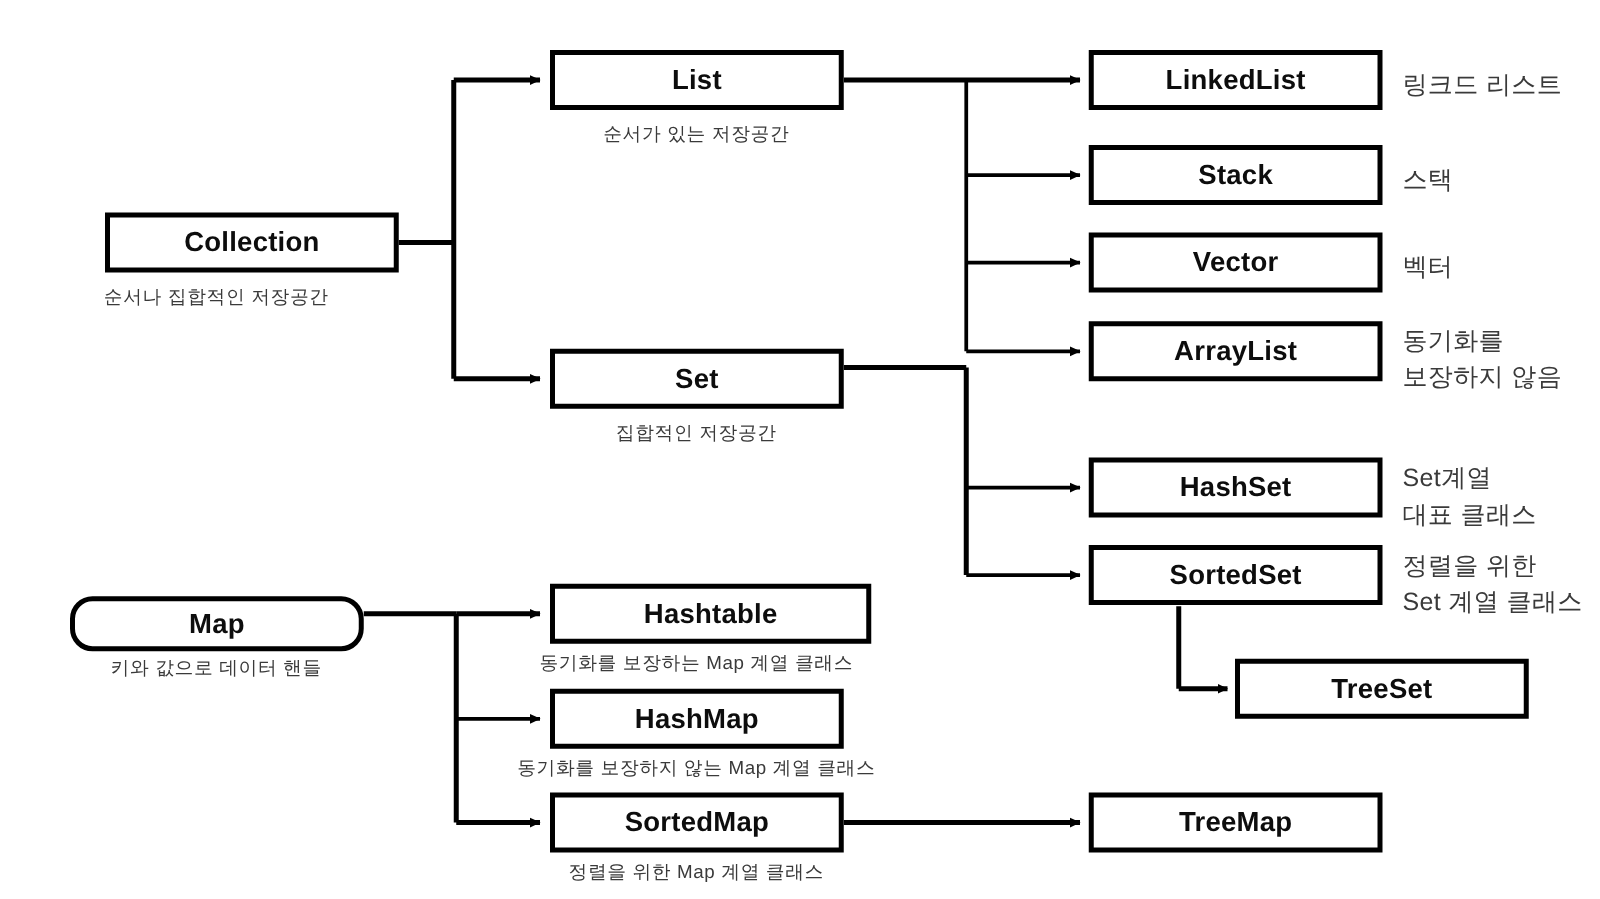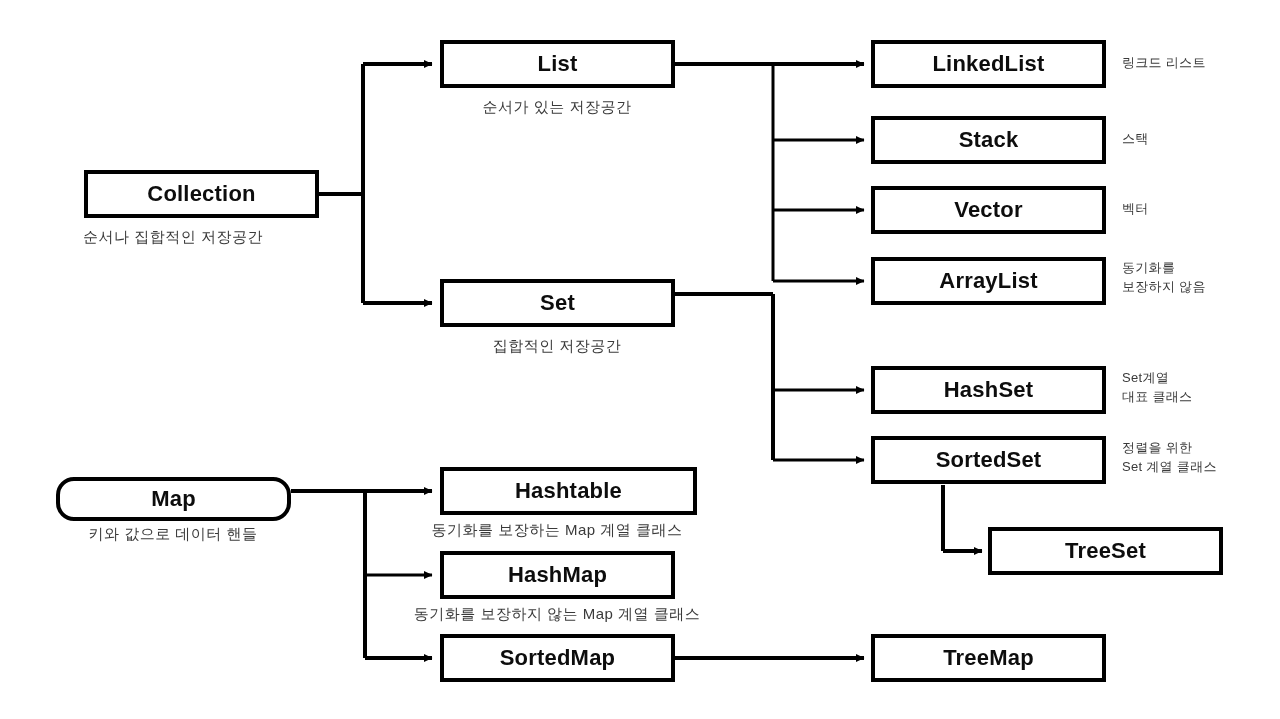--- a/index.html
+++ b/index.html
@@ -48,21 +48,21 @@
     color: #3a3a3a;
     white-space: nowrap;
     letter-spacing: 0.5px;
   }
   .caption.centered {
     text-align: center;
     transform: translateX(-50%);
   }
   .annot {
     position: absolute;
-    font-size: 13px;
+    font-size: 20px;
     color: #3a3a3a;
     line-height: 1.45;
     white-space: pre-line;
     letter-spacing: 0.3px;
   }
 </style>
 </head>
 <body>
 
 <div id="canvas">
@@ -140,20 +140,21 @@
   <div class="caption centered" style="left:557px; top:521px;">동기화를 보장하는 Map 계열 클래스</div>
 
   <div class="node" style="left:440px; top:551px; width:235px; height:48px;">
     <span class="node-label">HashMap</span>
   </div>
   <div class="caption centered" style="left:557px; top:605px;">동기화를 보장하지 않는 Map 계열 클래스</div>
 
   <div class="node" style="left:440px; top:634px; width:235px; height:48px;">
     <span class="node-label">SortedMap</span>
   </div>
+  <div class="caption centered" style="left:557px; top:688px;">정렬을 위한 Map 계열 클래스</div>
 
   <div class="node" style="left:871px; top:40px; width:235px; height:48px;">
     <span class="node-label">LinkedList</span>
   </div>
   <div class="annot" style="left:1122px; top:54px;">링크드 리스트</div>
 
   <div class="node" style="left:871px; top:116px; width:235px; height:48px;">
     <span class="node-label">Stack</span>
   </div>
   <div class="annot" style="left:1122px; top:130px;">스택</div>

